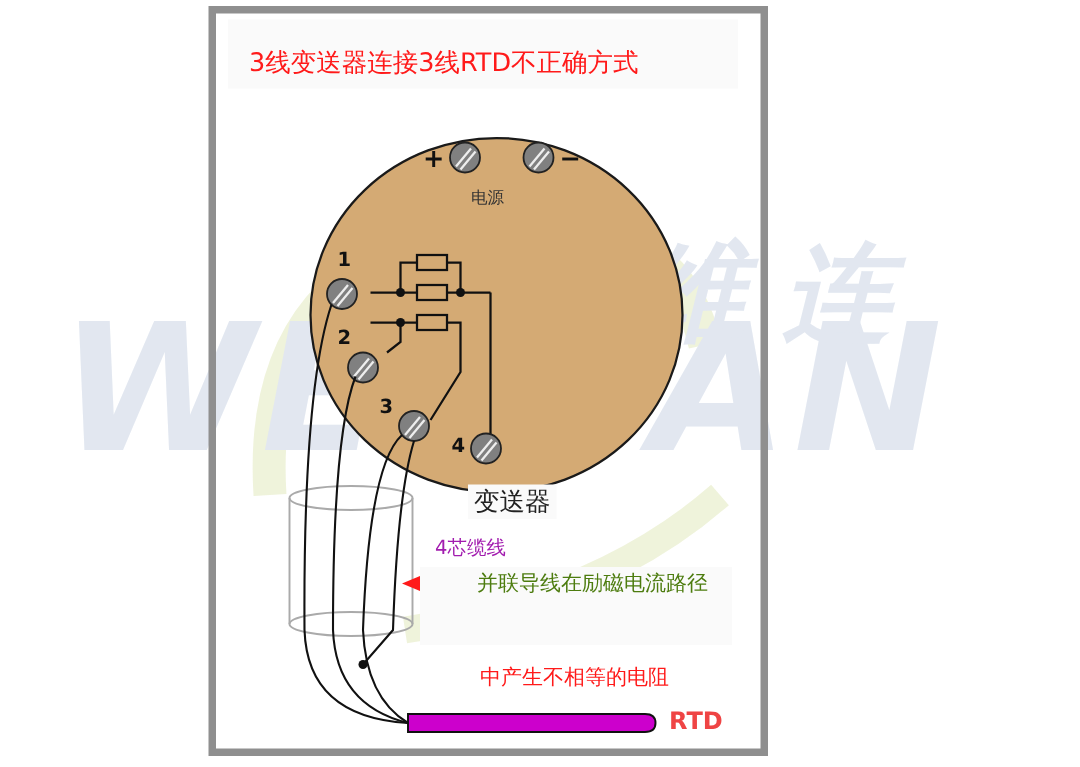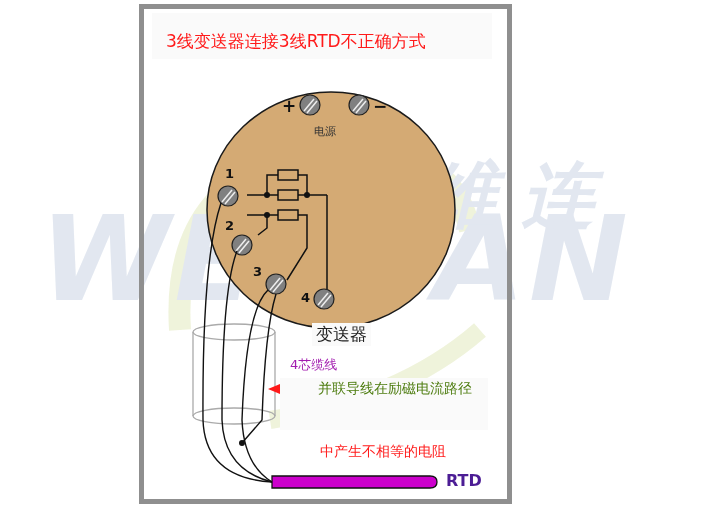--- a/index.html
+++ b/index.html
@@ -113,13 +113,13 @@
 <span class="lbl" style="left:253px;top:264px;font-size:13px;font-weight:bold;color:#111;">3</span>
 <span class="lbl" style="left:301px;top:290px;font-size:13px;font-weight:bold;color:#111;">4</span>
 
 <span class="lbl" style="left:312px;top:323px;font-size:17px;color:#222;background:#fafafa;padding:0 4px;">变送器</span>
 <span class="lbl" style="left:290px;top:356px;font-size:13px;color:#a21caf;">4芯缆线</span>
 
 <div class="lbl" style="left:280px;top:378px;width:208px;height:52px;background:#fafafa;"></div>
 <span class="lbl" style="left:318px;top:380px;font-size:14px;color:#4d7c0f;">并联导线在励磁电流路径</span>
 <span class="lbl" style="left:320px;top:402px;font-size:14px;color:#ff1a1a;margin-top:41px;">中产生不相等的电阻</span>
 
-<span class="lbl" style="left:446px;top:471px;font-size:16px;font-weight:bold;color:#4c1d95;">RTD</span>
+<span class="lbl" style="left:446px;top:471px;font-size:16px;font-weight:bold;color:#ef4444;">RTD</span>
 
 </body></html>

